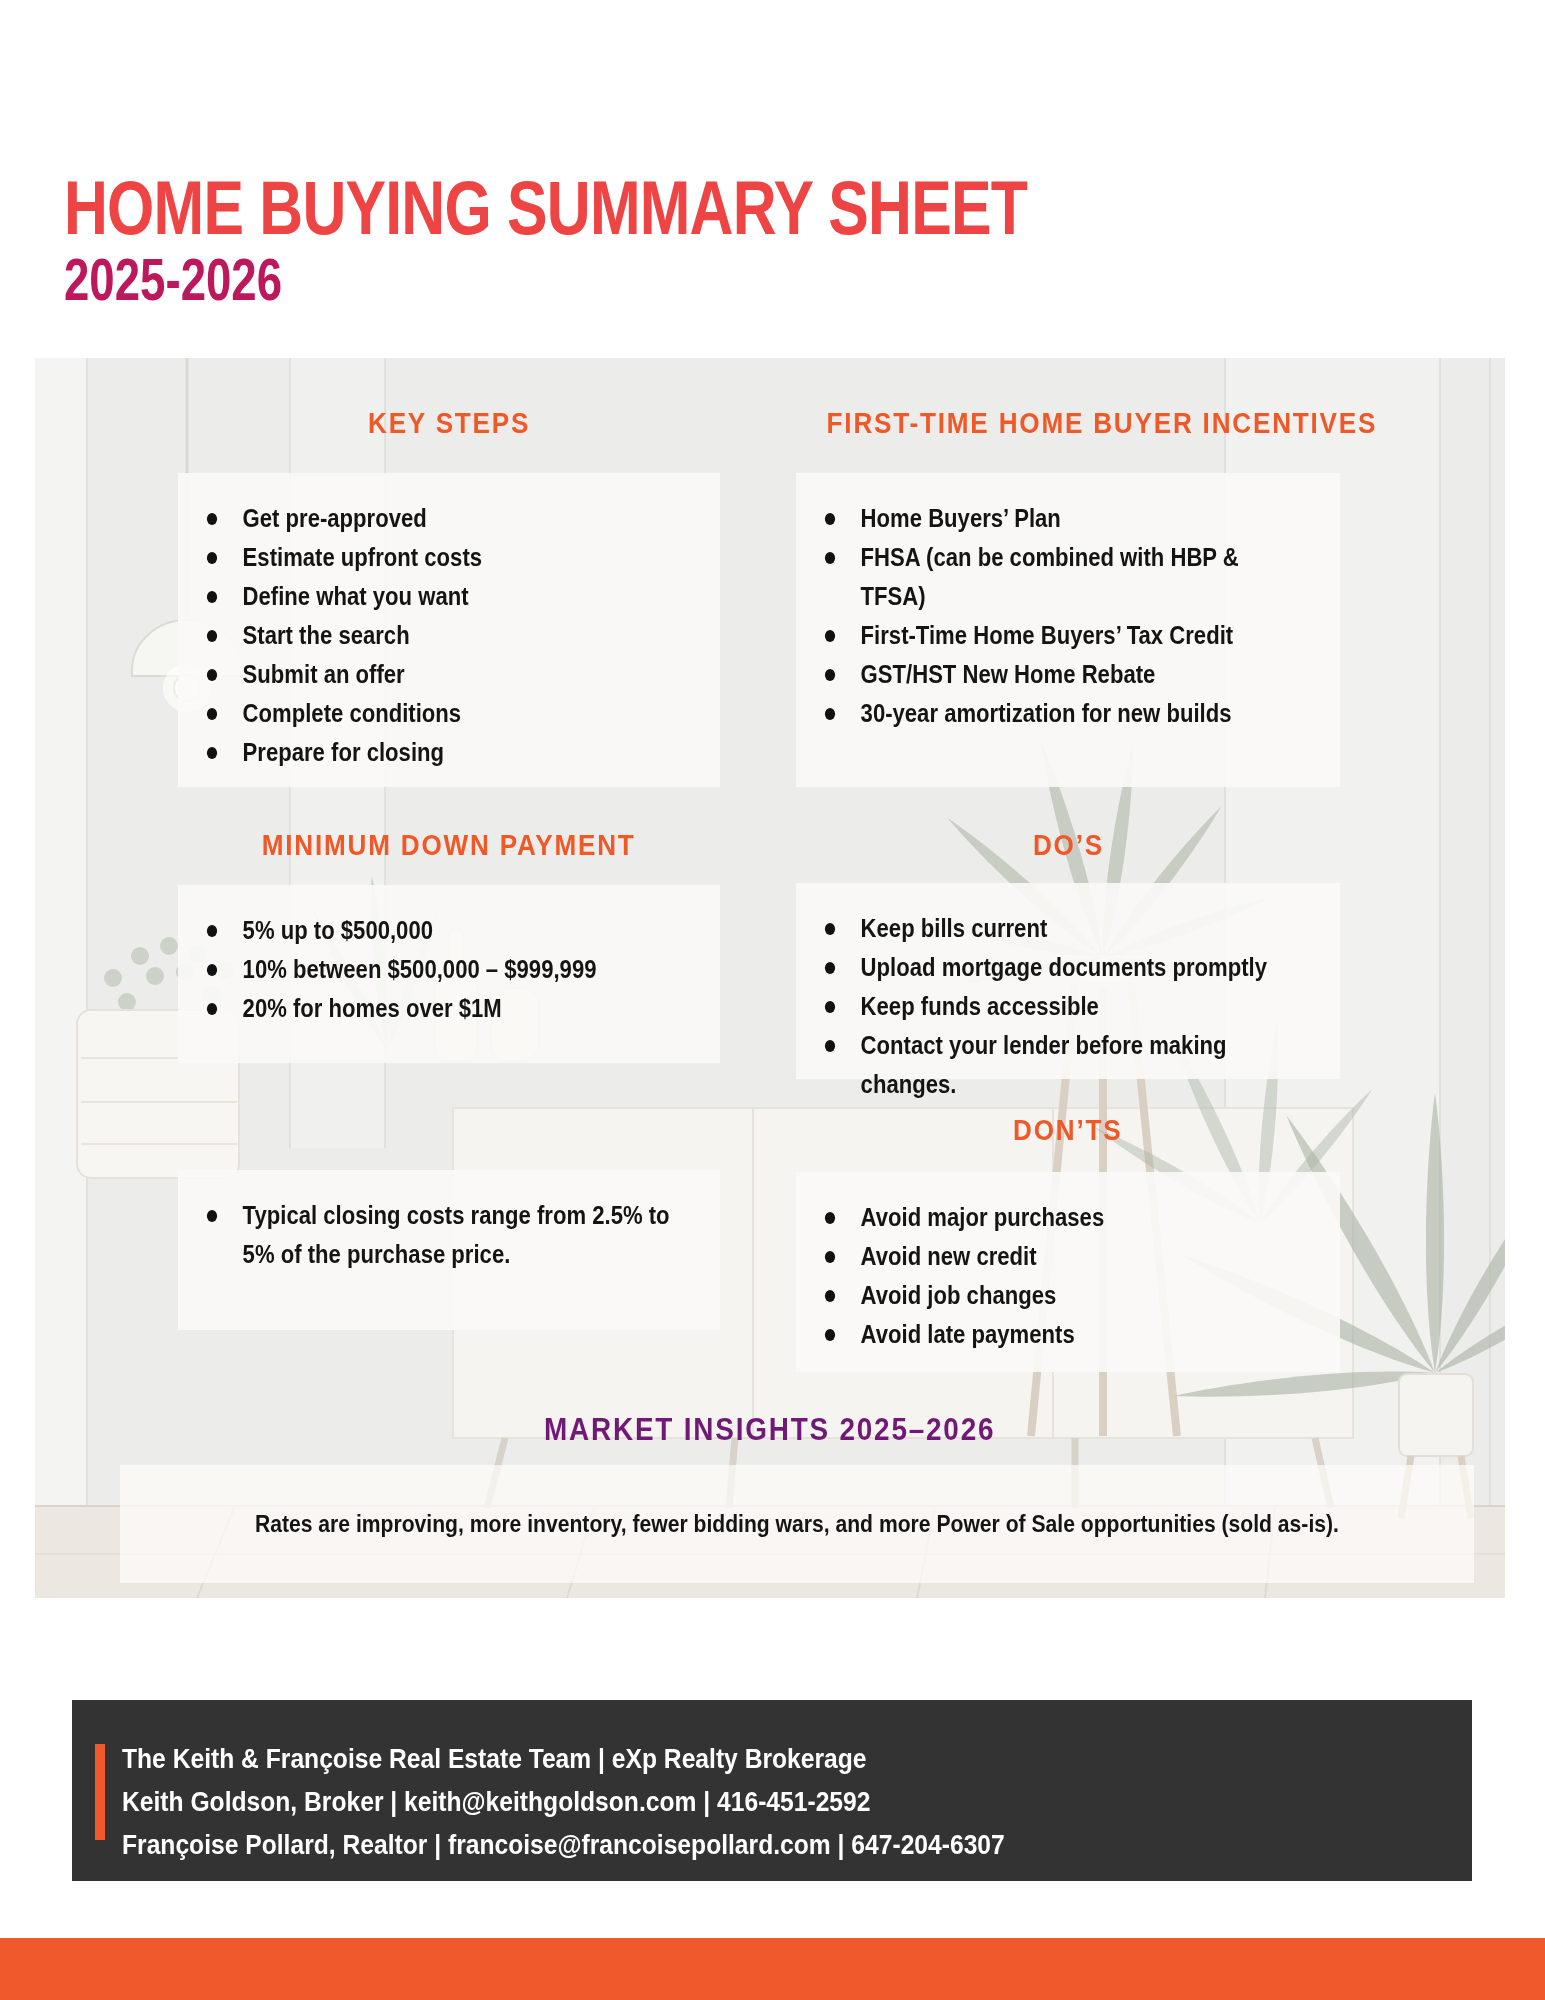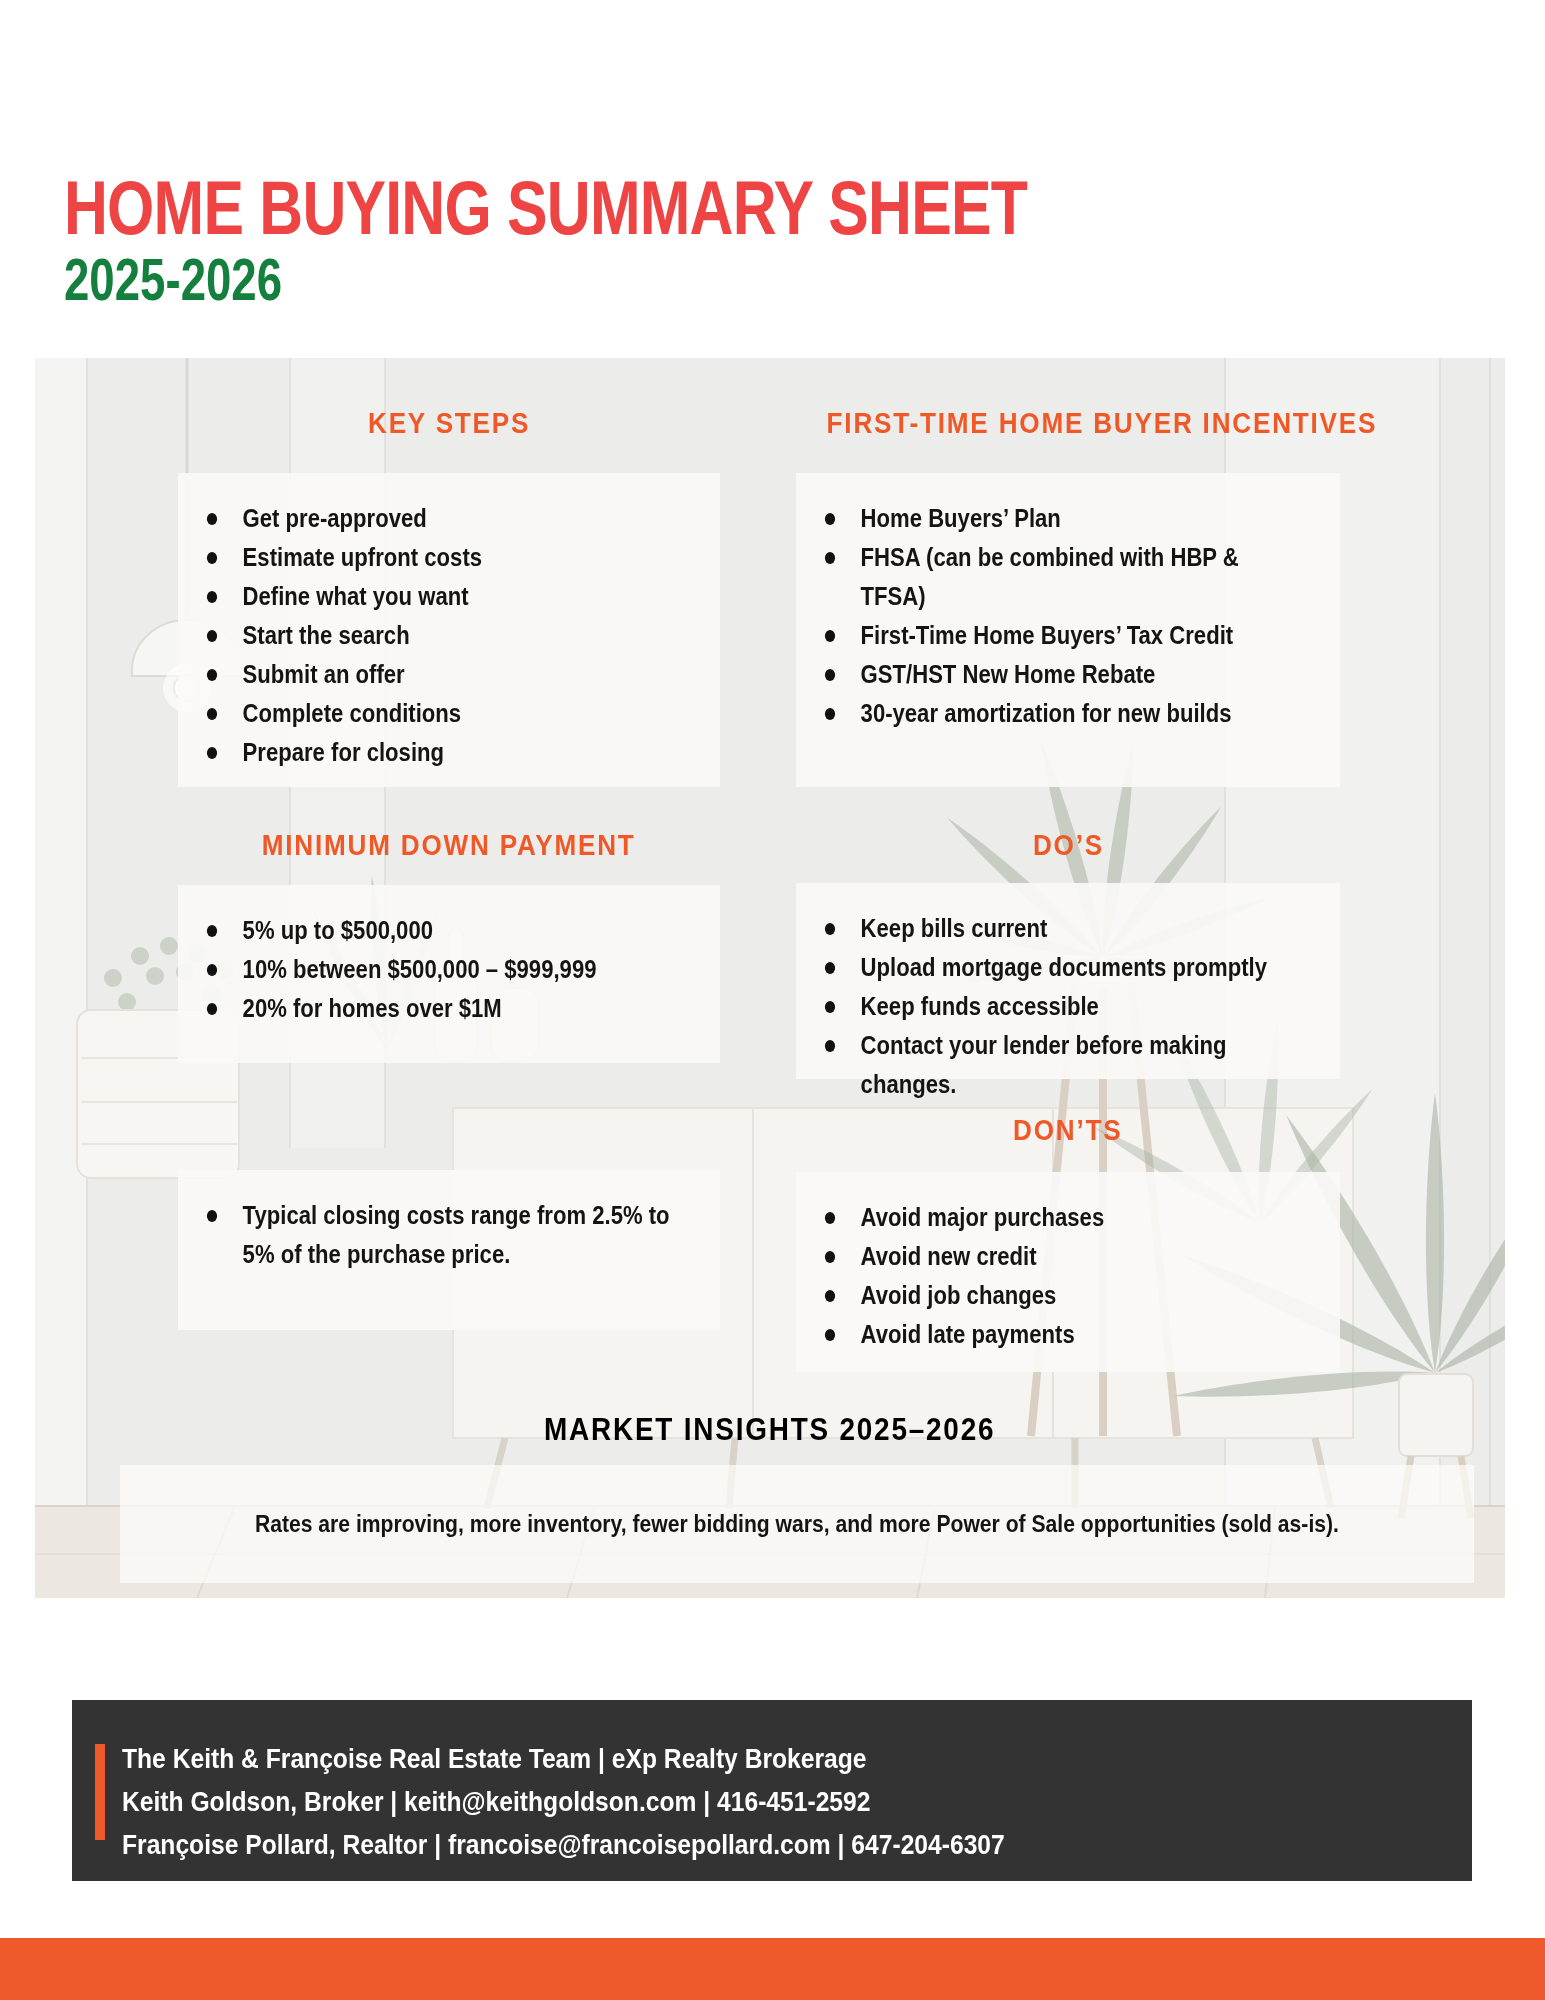--- a/index.html
+++ b/index.html
@@ -4,40 +4,40 @@
 <style>
   html,body{margin:0;padding:0;background:#ffffff;}
   .page{position:relative;width:1545px;height:2000px;background:#ffffff;overflow:hidden;
         font-family:"Liberation Sans", sans-serif;color:#161616;}
 
   
   .page-title{position:absolute;left:64px;top:168px;line-height:80px;font-size:76px;font-weight:700;
               color:#ef4444;white-space:nowrap;}
   .page-title .squeeze{display:inline-block;transform:scaleX(.80);transform-origin:0 50%;letter-spacing:-1px;}
   .page-subtitle{position:absolute;left:64px;top:248px;line-height:64px;font-size:60px;font-weight:700;
-              color:#15803d;white-space:nowrap;}
+              color:#be185d;white-space:nowrap;}
   .page-subtitle .squeeze{display:inline-block;transform:scaleX(.76);transform-origin:0 50%;}
 
   
   .content{position:absolute;left:35px;top:358px;width:1470px;height:1240px;background:#ececea;}
   .scene{position:absolute;left:0;top:0;z-index:0;}
 
   .sec-heading{position:absolute;height:38px;line-height:38px;text-align:center;font-size:29px;
                font-weight:700;letter-spacing:2px;color:#ef5827;z-index:2;white-space:nowrap;}
   .sec-heading .squeeze{display:inline-block;transform:scaleX(.9);white-space:nowrap;}
   .col-left{left:143px;width:542px;}
   .col-right{left:761px;width:544px;}
 
   .card{position:absolute;background:rgba(251,250,247,0.90);z-index:1;box-shadow:0 0 0 0 transparent;}
   .card ul{list-style:none;margin:0;padding:26px 20px 0 0;transform:scaleX(.85);transform-origin:0 0;width:117.6%;box-sizing:border-box;}
   .card li{position:relative;padding-left:76px;padding-right:26px;font-size:26px;line-height:39px;font-weight:700;color:#141414;}
   .card li::before{content:"";position:absolute;left:34px;top:14px;width:12px;height:12px;border-radius:50%;background:#111;}
 
   .insights-heading{position:absolute;left:0;width:1470px;top:1050px;height:44px;line-height:44px;
-               text-align:center;font-size:31px;font-weight:700;letter-spacing:2px;color:#000000;z-index:2;}
+               text-align:center;font-size:31px;font-weight:700;letter-spacing:2px;color:#701a75;z-index:2;}
   .insights-heading .squeeze{display:inline-block;transform:scaleX(.9);white-space:nowrap;}
   .insights-band{position:absolute;left:85px;top:1107px;width:1354px;height:118px;background:rgba(253,252,250,0.72);
                z-index:1;text-align:center;line-height:118px;font-size:24px;font-weight:700;color:#141414;}
   .insights-band .squeeze{display:inline-block;transform:scaleX(.88);white-space:nowrap;}
 
   
   .footer{position:absolute;left:72px;top:1700px;width:1400px;height:181px;background:#333333;z-index:2;}
   .footer-accent{position:absolute;left:23px;top:44px;width:10px;height:96px;background:#f0592b;}
   .footer-lines{position:absolute;left:50px;top:37px;}
   .footer-line{height:43px;line-height:43px;font-size:28px;font-weight:700;color:#ffffff;white-space:nowrap;}

